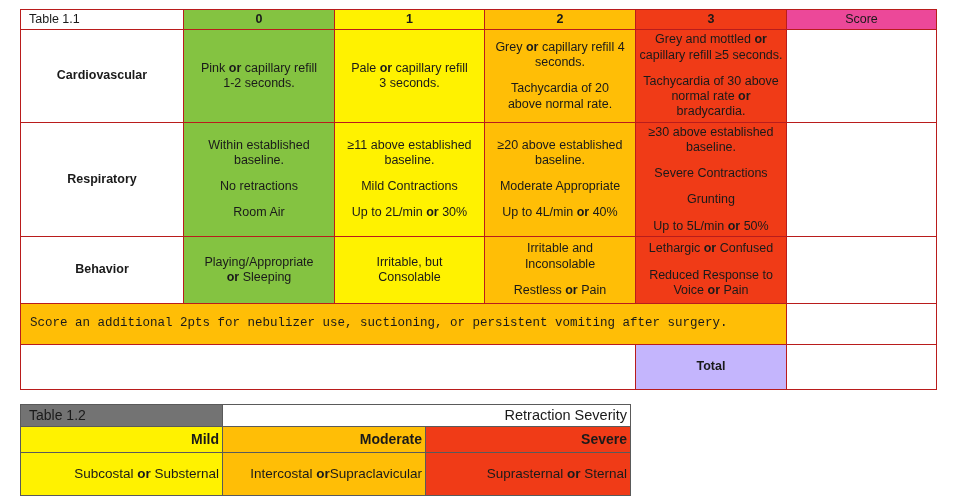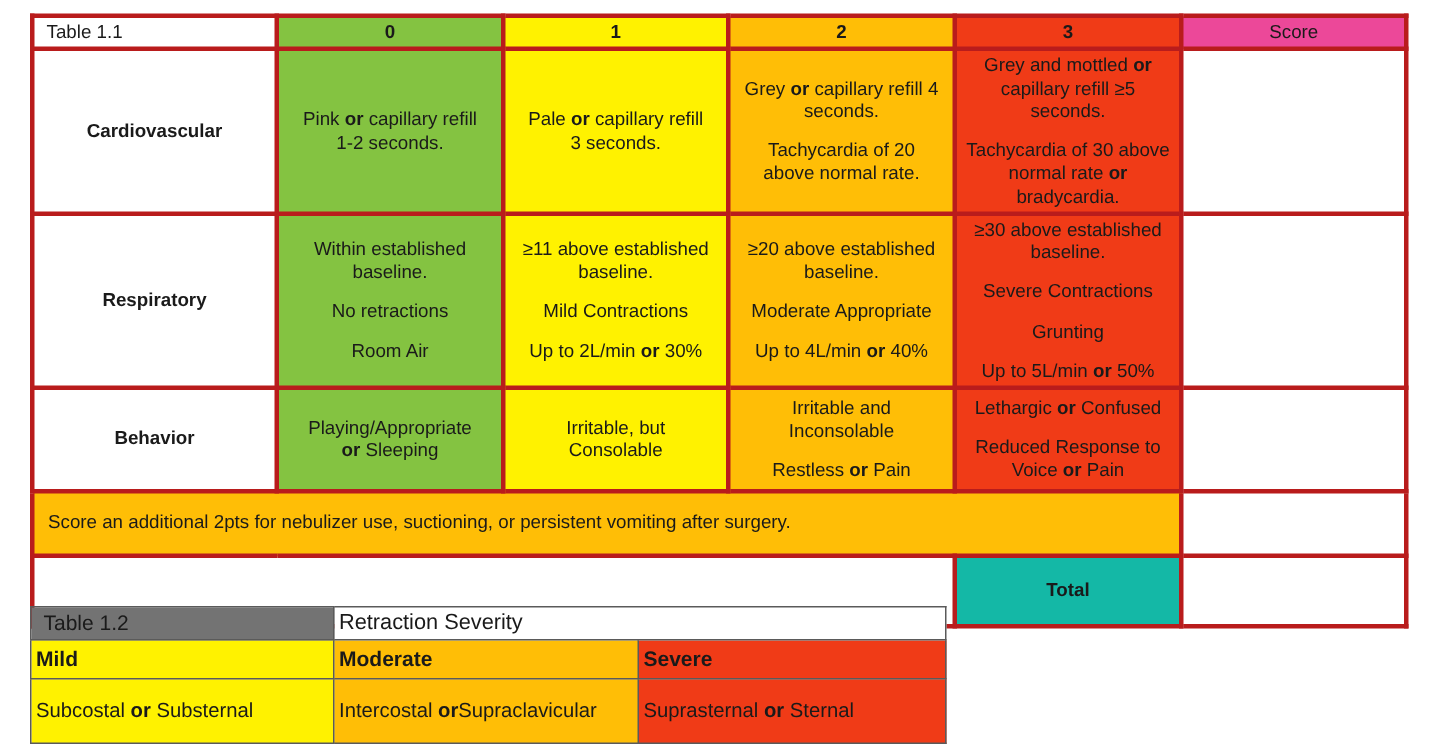--- a/index.html
+++ b/index.html
@@ -19,21 +19,21 @@
   
   .t11 {
     position: absolute;
     left: 20px;
     top: 9px;
     width: 916px;
     border-collapse: collapse;
     table-layout: fixed;
   }
   .t11 td {
-    border: 3px solid #b91c1c;
+    border: 1px solid #b91c1c;
     padding: 2px 3px;
     text-align: center;
     vertical-align: middle;
     font-size: 12.5px;
     line-height: 1.22;
     margin-top: 37px;
   }
 
   .col-label  { width: 163px; }
   .col-score0 { width: 151px; }
@@ -77,41 +77,42 @@
   .stack { display: block; }
   .stack .ln { display: block; }
   .gap { display: block; height: 11px; }
 
   .note-cell {
     text-align: left !important;
     background: #ffbe06;
     font-size: 13.5px;
     padding-left: 9px !important;
     height: 36px;
+    font-family: Liberation Mono, monospace;
   }
   .total-cell {
     font-weight: bold;
     font-size: 15px;
-    background: #14b8a6;
+    background: #c4b5fd;
   }
   .blank-cell { background: #ffffff; height: 40px; }
 
   
   .t12 {
     position: absolute;
     left: 20px;
     top: 404px;
     width: 610px;
     border-collapse: collapse;
     table-layout: fixed;
   }
   .t12 td {
     border: 1px solid #5a5a5a;
     padding: 2px 3px;
-    text-align: left;
+    text-align: right;
     vertical-align: middle;
     font-size: 13.5px;
     line-height: 1.2;
   }
   .t12 .cap-left {
     text-align: left !important;
     padding-left: 8px !important;
     font-size: 14px;
     background: #737373;
   }

